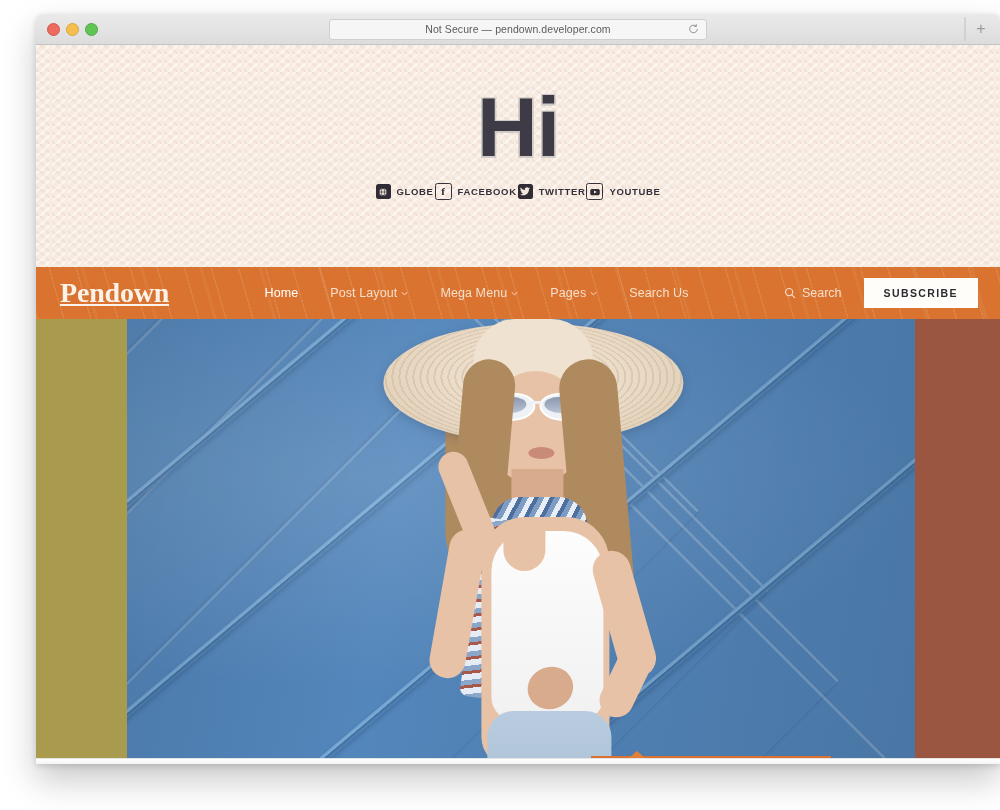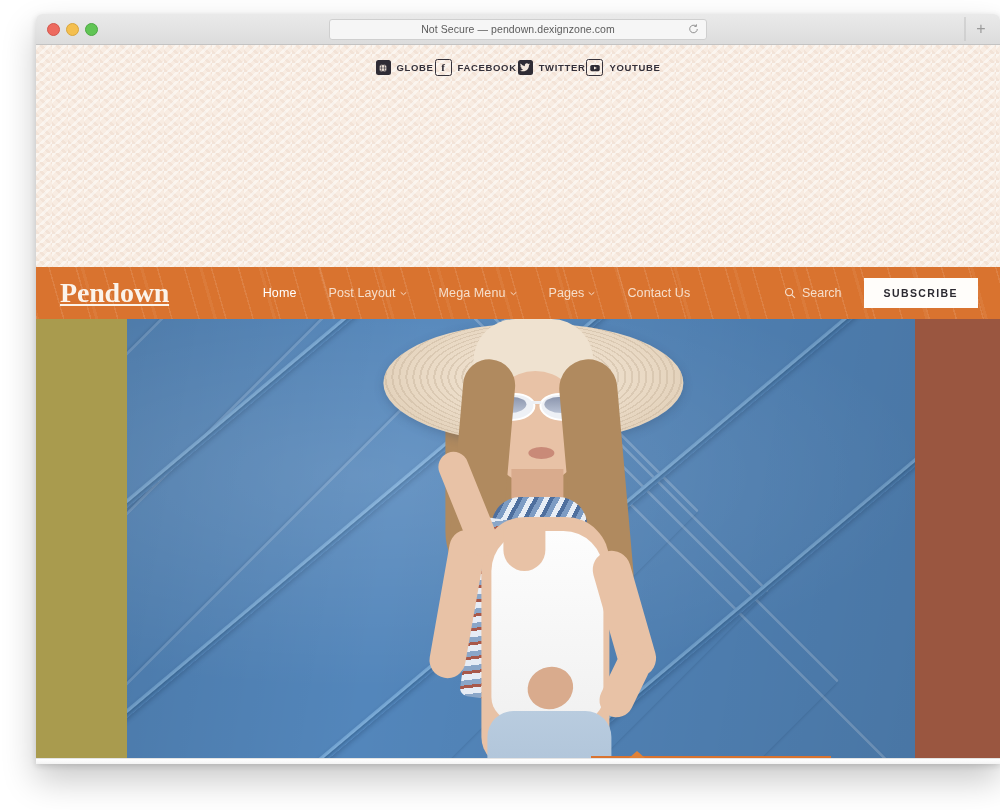--- a/index.html
+++ b/index.html
@@ -247,38 +247,39 @@
   <div class="browser">
 
     <div class="titlebar">
       <div class="lights">
         <span class="light red"></span>
         <span class="light yellow"></span>
         <span class="light green"></span>
       </div>
 
       <div class="urlbar">
-        <span class="urltext">Not Secure — pendown.dexignzone.com</span>
+        <span class="urltext">Not Secure — pendown.developer.com</span>
         <span class="reload">
           <svg viewBox="0 0 16 16" fill="none" stroke="currentColor" stroke-width="1.4">
             <path d="M13.5 8a5.5 5.5 0 1 1-1.7-4"></path>
               <path d="M12.2 1.2v3h-3"></path>
           </svg>
         </span>
       </div>
 
       <div class="tabstrip-edge"></div>
       <div class="newtab">+</div>
     </div>
 
     <div class="viewport">
 
       <section class="hero">
         <div class="hero-waves"></div>
         <div class="hero-inner">
+          <h1 class="hi">Hi</h1>
 
           <div class="socials">
 
             <a class="social" href="#">
               <span class="sq filled">
                 <svg width="10" height="10" viewBox="0 0 16 16">
                   <circle cx="8" cy="8" r="6.2" class="fill-w"></circle>
                   <circle cx="8" cy="8" r="6.2" fill="none" stroke="#2f2c35" stroke-width="1"></circle>
                   <ellipse cx="8" cy="8" rx="2.6" ry="6.2" fill="none" stroke="#2f2c35" stroke-width="1"></ellipse>
                   <line x1="1.8" y1="8" x2="14.2" y2="8" stroke="#2f2c35" stroke-width="1"></line>
@@ -344,21 +345,21 @@
             </a>
             <a class="nav-link" href="#">
               <span>Pages</span>
               <span class="caret">
                 <svg viewBox="0 0 10 6" fill="none" stroke="currentColor" stroke-width="1.4">
                     <path d="M1 1.3l4 3.4 4-3.4"></path>
                   </svg>
               </span>
             </a>
             <a class="nav-link" href="#">
-              <span>Contact Us</span>
+              <span>Search Us</span>
             </a>
           </div>
 
           <div class="nav-right">
             <button class="search-btn">
               <span>
                 <svg viewBox="0 0 16 16" fill="none" stroke="currentColor" stroke-width="1.5">
                   <circle cx="6.8" cy="6.8" r="4.8"></circle>
                     <path d="M10.4 10.4L14.6 14.6"></path>
                 </svg>

